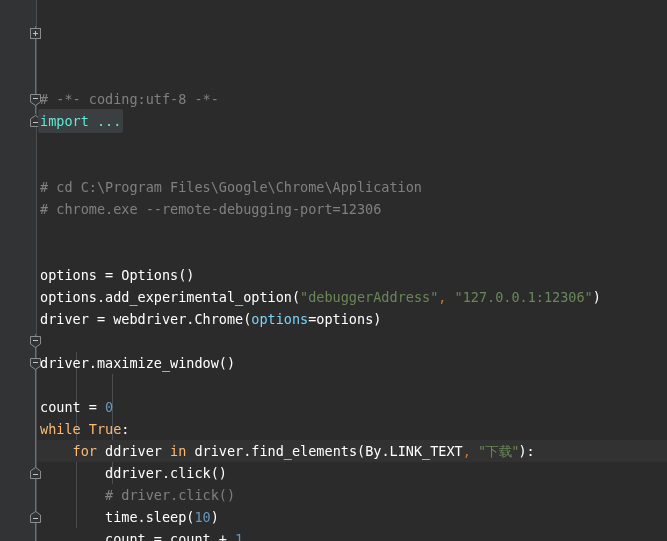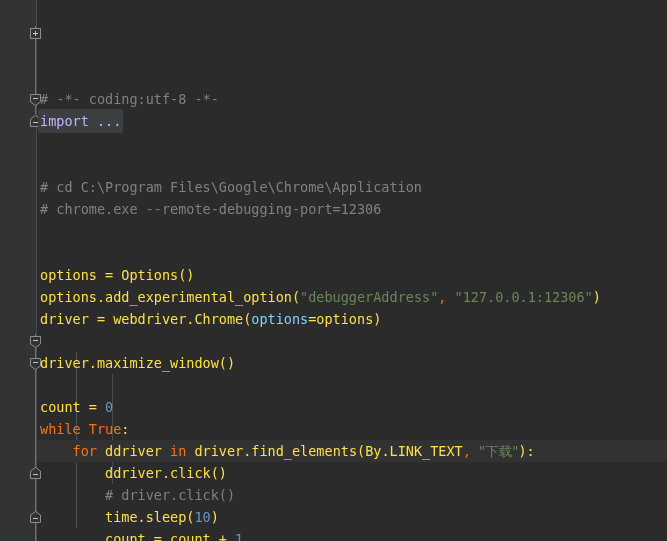--- a/index.html
+++ b/index.html
@@ -76,34 +76,34 @@
   }
 
   
   .indent-guide {
     position: absolute;
     width: 1px;
     background: #4b4e50;
   }
 
   
-  .t-default  { color: #fde047; }
+  .t-default  { color: #ffffff; }
   .t-comment  { color: #808080; }
-  .t-keyword  { color: #f97316; }
+  .t-keyword  { color: #fdba74; }
   .t-string   { color: #6a8759; }
   .t-number   { color: #6897bb; }
   .t-kwarg    { color: #7dd3fc; }
   .t-comma    { color: #cc7832; }
 
   .folded {
     background: #3c3f41;
     border-radius: 2px;
     padding: 4px 2px;
     margin-left: -2px;
-    color: #c4b5fd;
+    color: #5eead4;
   }
   .cjk { font-family: "DejaVu Sans", sans-serif; }
 </style>
 </head>
 <body>
 
 <div id="editor">
 
   <div class="gutter"></div>
   <div class="gutter-edge"></div>

